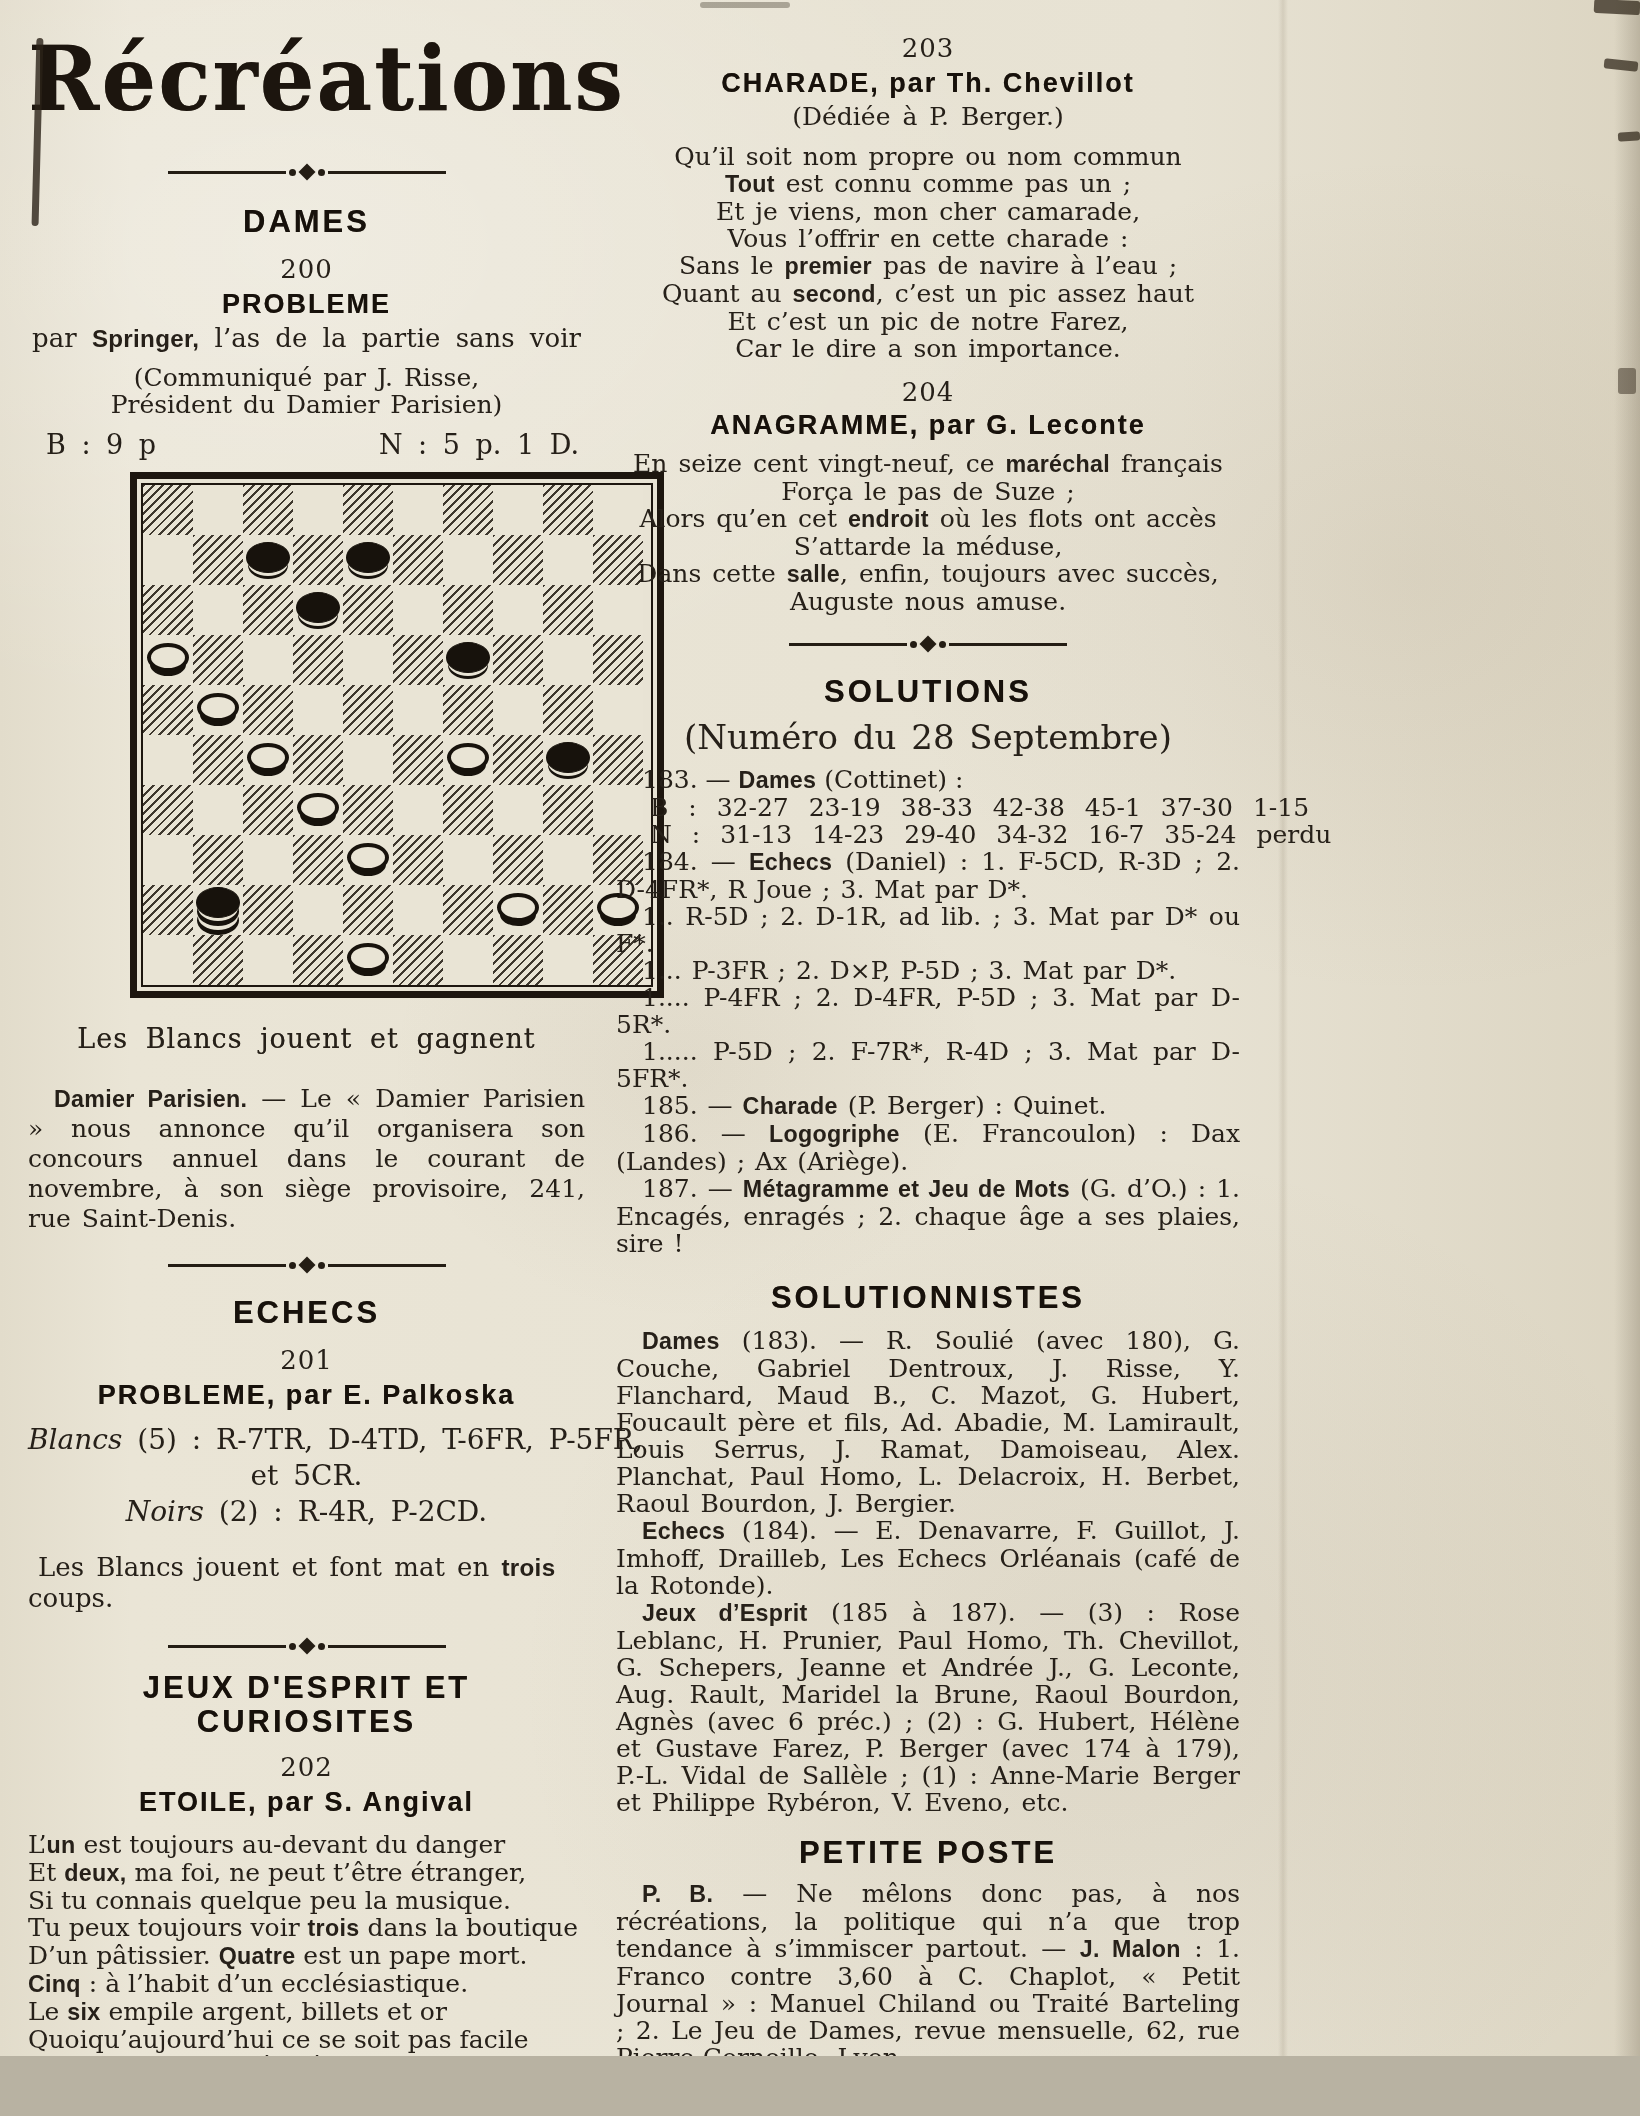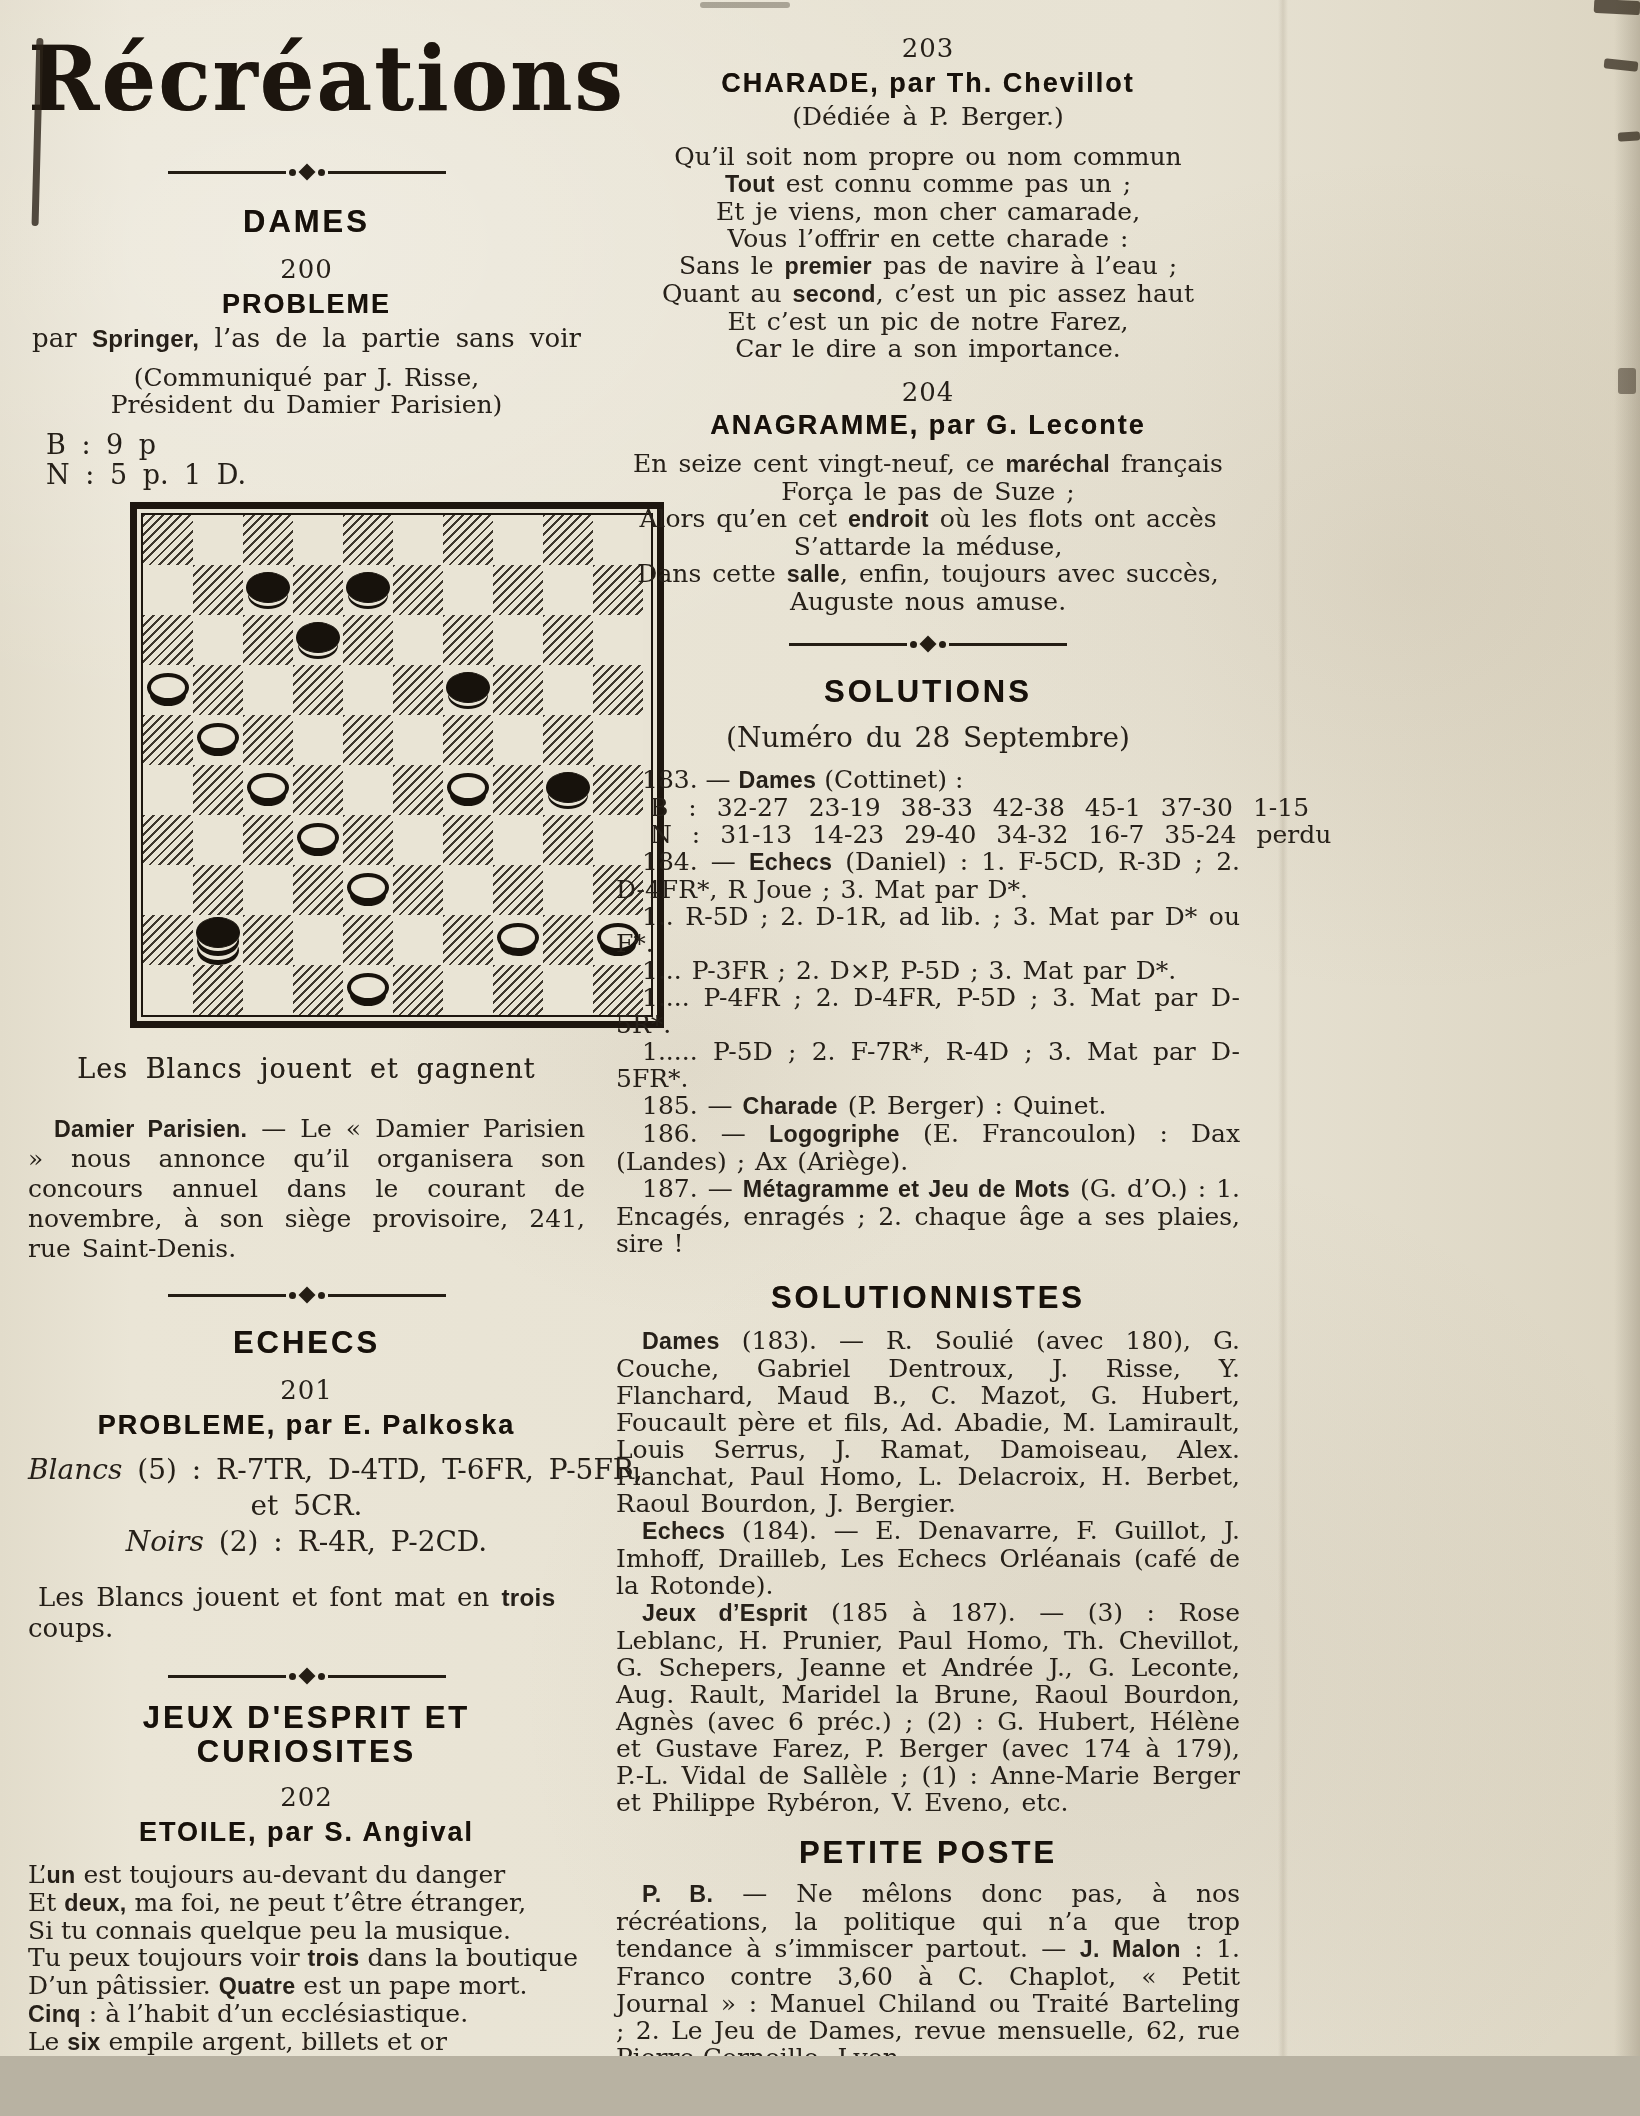--- a/index.html
+++ b/index.html
@@ -26,21 +26,21 @@
   .orn .dot{width:7px;height:7px;border-radius:50%;background:#241d14;margin:0 3px;}
   .orn .dia{width:12px;height:12px;background:#241d14;transform:rotate(45deg);margin:0 2px;}
   h2.sec{font-family:"Liberation Sans","DejaVu Sans",sans-serif;font-size:31px;line-height:34px;
     font-weight:bold;text-align:center;letter-spacing:3px;color:#17110b;}
   h3.sub{font-family:"Liberation Sans","DejaVu Sans",sans-serif;font-size:27px;line-height:30px;
     font-weight:bold;text-align:center;letter-spacing:2px;color:#17110b;}
   .num{font-size:26px;line-height:28px;text-align:center;letter-spacing:1px;}
   .byline{font-size:26px;line-height:30px;text-align:center;word-spacing:7px;}
   .centerline{font-size:25px;line-height:29px;text-align:center;word-spacing:4px;}
   .count-row{display:flex;justify-content:space-between;font-size:27px;line-height:30px;
-    padding:0 6px 0 18px;word-spacing:7px;margin-top:12px;flex-direction:column;}
+    padding:0 6px 0 18px;word-spacing:7px;margin-top:12px;}
   .vline{font-size:25px;line-height:27px;white-space:nowrap;}
   .poem-left .vline{text-align:left;}
   .poem-center .vline{text-align:center;word-spacing:3px;}
   .para{font-size:25px;line-height:30px;text-align:justify;text-indent:26px;word-spacing:3px;}
   .sol .sol-num{font-size:25px;line-height:27px;text-indent:26px;}
   .sol .sol-para{font-size:25px;line-height:27px;text-align:justify;text-indent:26px;word-spacing:2px;}
   .sol .sol-moves{font-size:25px;line-height:27px;padding-left:34px;word-spacing:12px;white-space:nowrap;}
   .solists .para{line-height:27px;}
   .caption{font-size:27px;line-height:30px;text-align:center;word-spacing:8px;letter-spacing:1px;}
   .chess .vline{font-size:28px;line-height:36px;text-align:center;word-spacing:6px;}
@@ -308,21 +308,21 @@
 
     <div class="orn" style="margin-top:22px">
       <span class="bar"></span>
         <span class="dot"></span>
         <span class="dia"></span>
         <span class="dot"></span>
         <span class="bar"></span>
     </div>
 
     <h2 class="sec tsh" style="margin-top:24px">SOLUTIONS</h2>
-    <p class="centerline" style="margin-top:14px;font-size:28px">(Numéro du 28 Septembre)</p>
+    <p class="centerline" style="margin-top:14px;font-size:34px">(Numéro du 28 Septembre)</p>
     <div class="sol" style="margin-top:14px">
         <p class="sol-num">183. — <b>Dames</b> (Cottinet) :</p>
         <p class="sol-moves">B : 32-27 23-19 38-33 42-38 45-1 37-30 1-15</p>
         <p class="sol-moves">N : 31-13 14-23 29-40 34-32 16-7 35-24 perdu</p>
         <p class="sol-para">184. — <b>Echecs</b> (Daniel) : 1. F-5CD, R-3D ; 2. D-4FR*, R Joue ; 3. Mat par D*.</p>
         <p class="sol-para">1.. R-5D ; 2. D-1R, ad lib. ; 3. Mat par D* ou F*.</p>
         <p class="sol-para">1... P-3FR ; 2. D×P, P-5D ; 3. Mat par D*.</p>
         <p class="sol-para">1.... P-4FR ; 2. D-4FR, P-5D ; 3. Mat par D-5R*.</p>
         <p class="sol-para">1..... P-5D ; 2. F-7R*, R-4D ; 3. Mat par D-5FR*.</p>
         <p class="sol-para">185. — <b>Charade</b> (P. Berger) : Quinet.</p>

